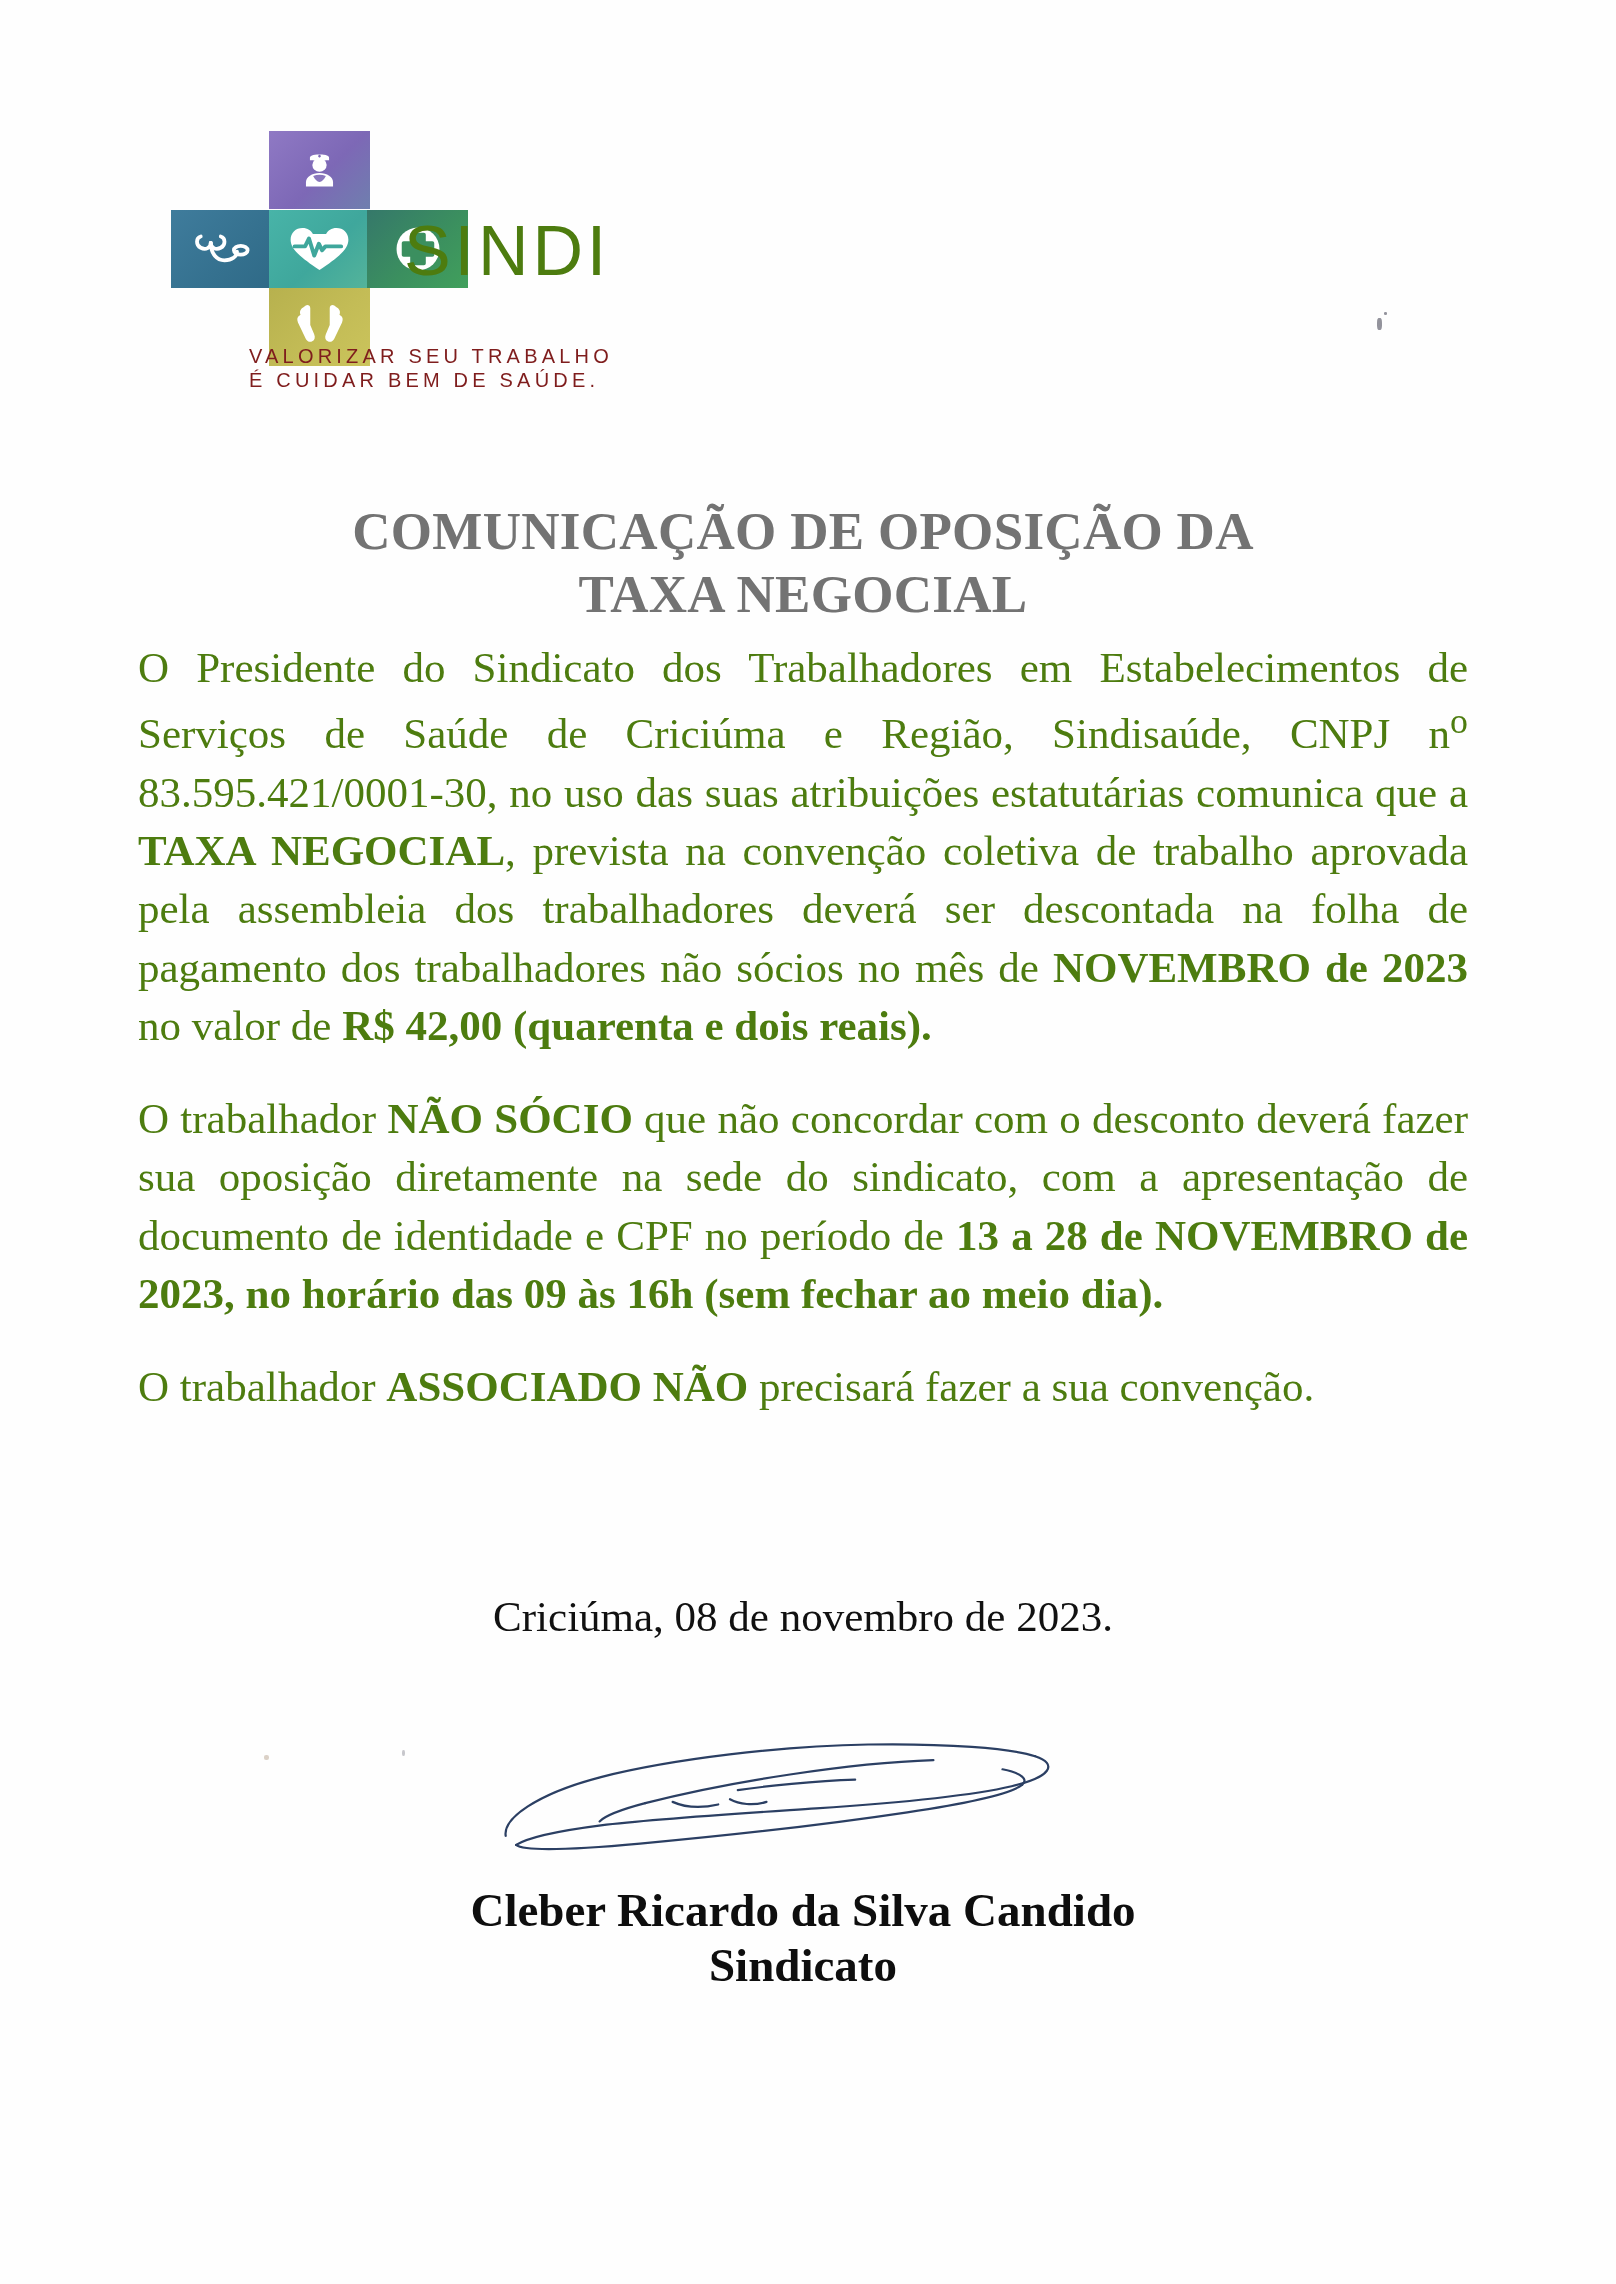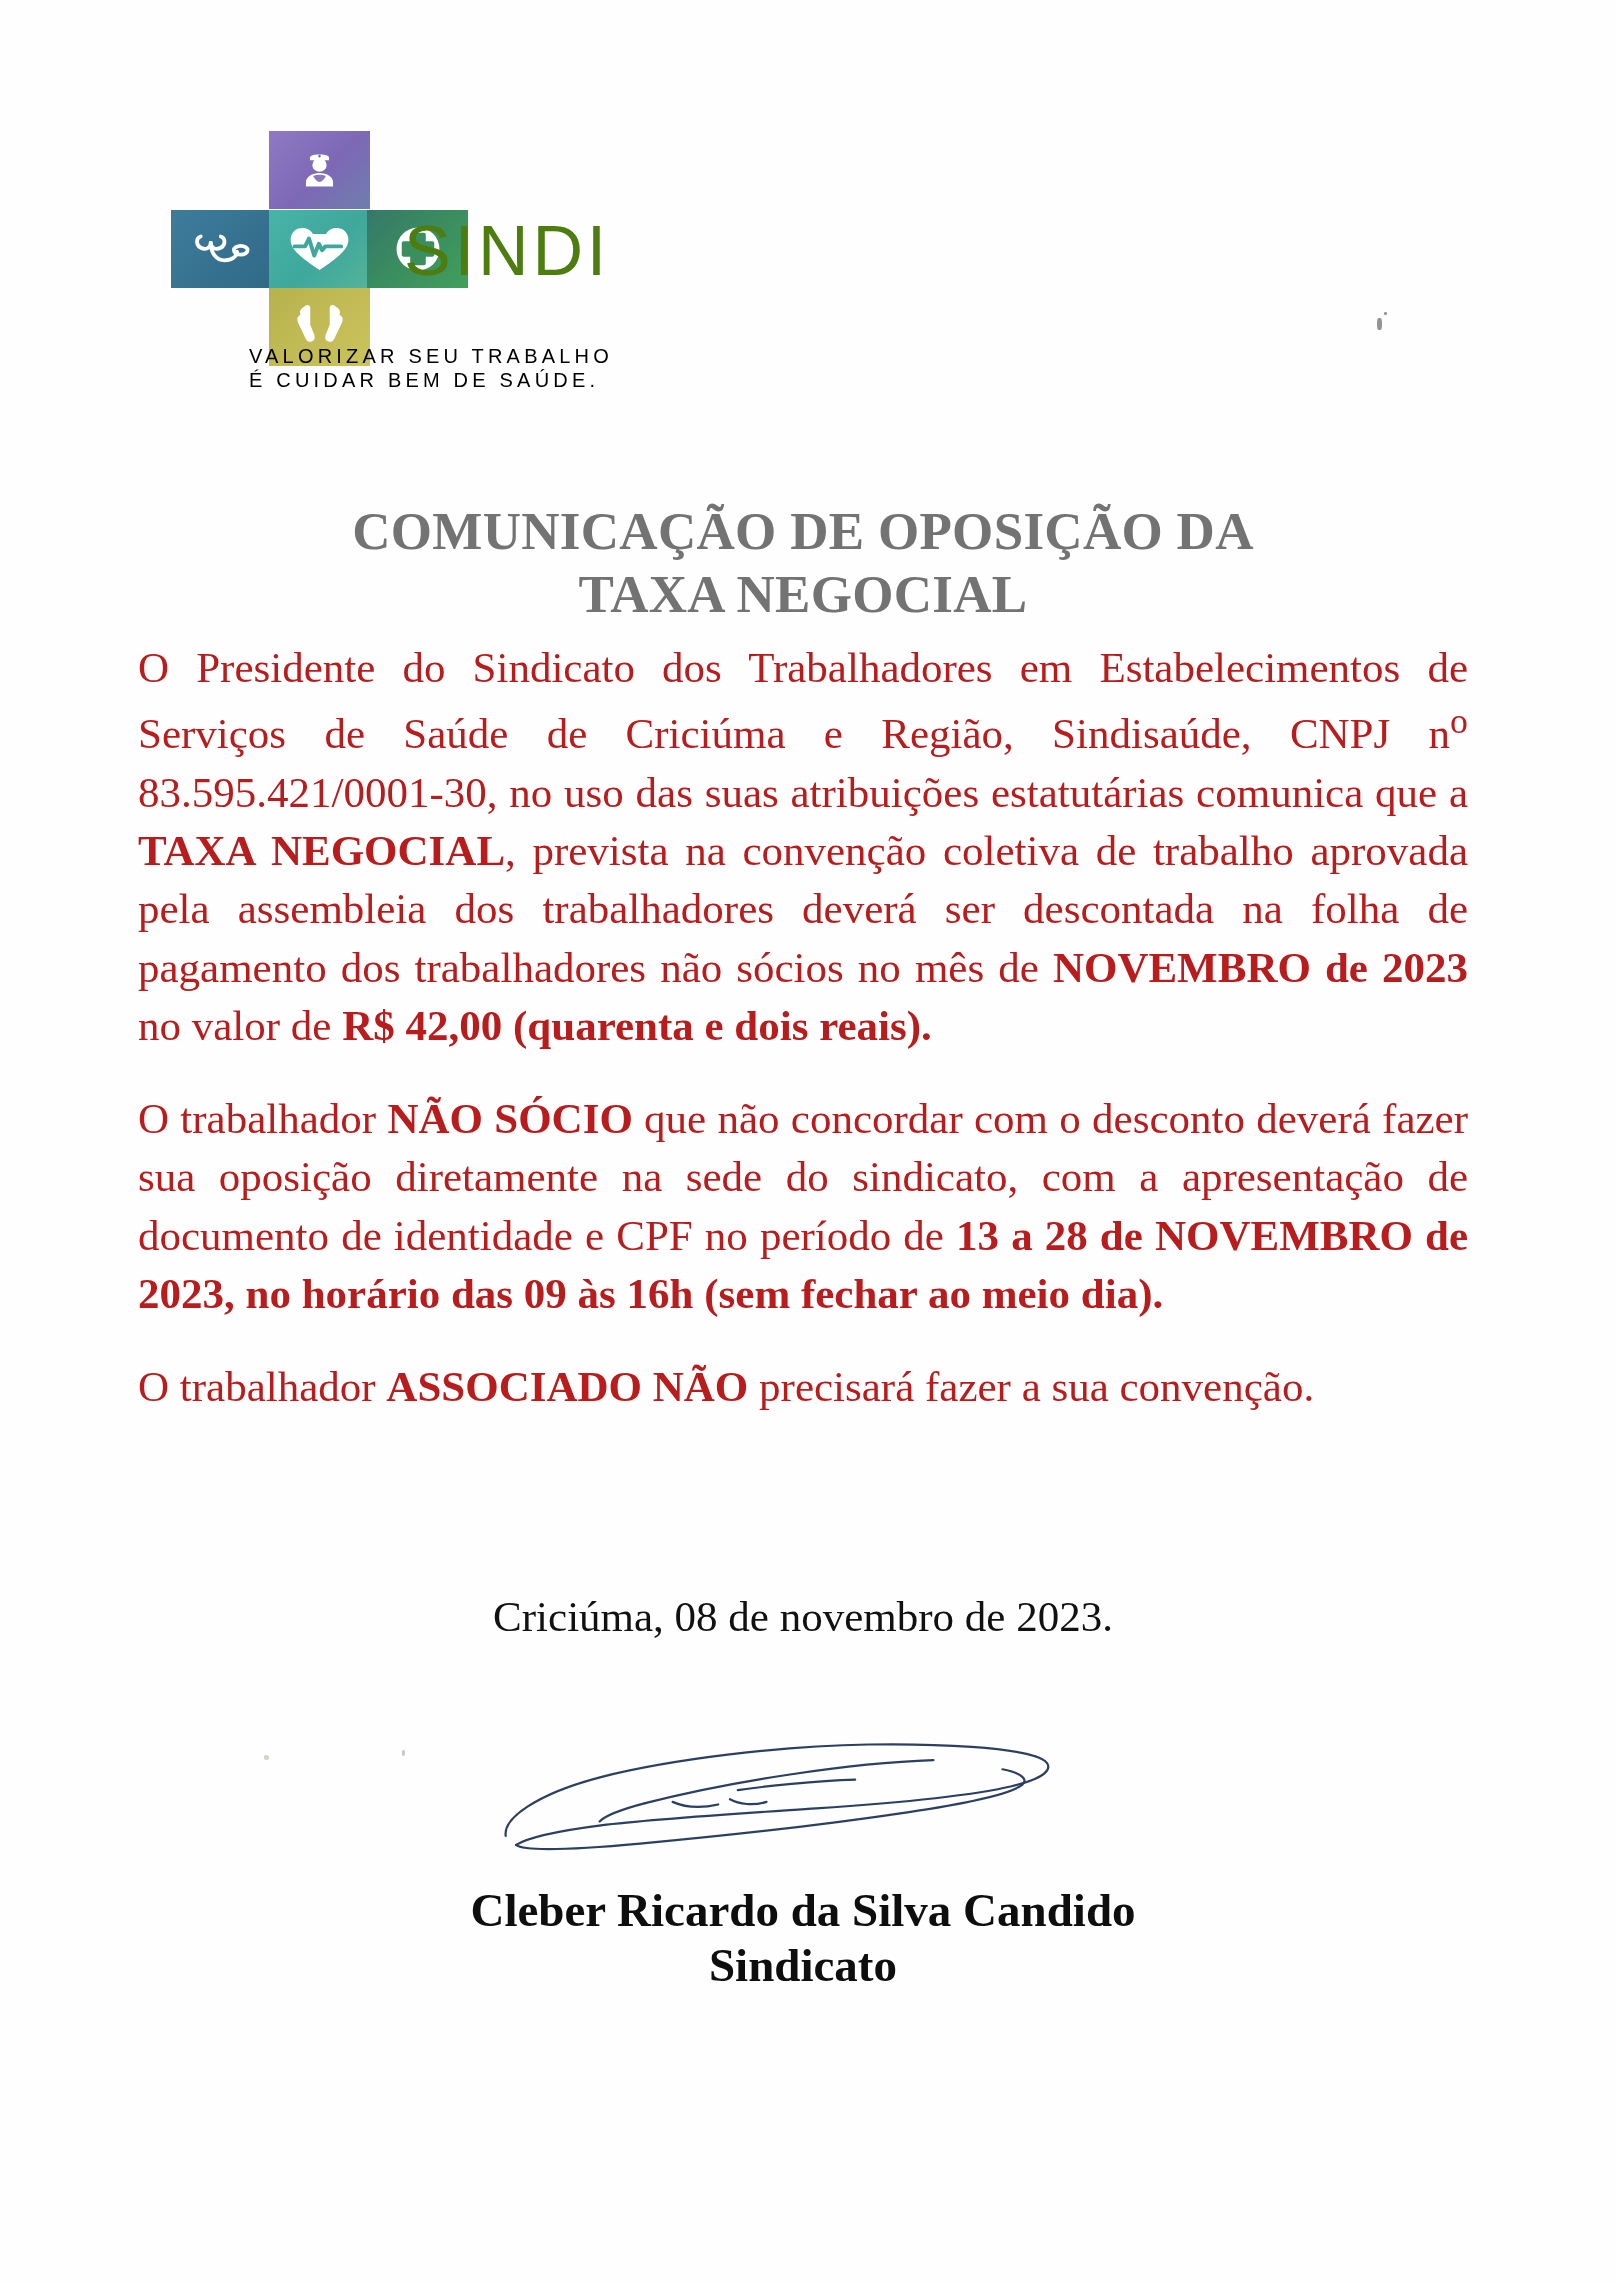--- a/index.html
+++ b/index.html
@@ -89,21 +89,21 @@
   .tagline {
     position: absolute;
     left: 83px;
     top: 227px;
     width: 495px;
     font-family: "Liberation Sans", "DejaVu Sans", sans-serif;
     font-weight: 400;
     font-size: 20px;
     letter-spacing: 4.2px;
     line-height: 1.22;
-    color: #000000;
+    color: #7f1d1d;
     white-space: nowrap;
   }
 
   
   .doc-title {
     position: absolute;
     left: 138px;
     top: 464px;
     width: 1330px;
     text-align: center;
@@ -120,21 +120,21 @@
     left: 138px;
     top: 639px;
     width: 1330px;
   }
   p.para {
     margin: 0 0 35px 0;
     font-size: 43px;
     line-height: 1.355;
     text-align: justify;
     text-justify: inter-word;
-    color: #b91c1c;
+    color: #4d7c0f;
   }
   p.para.last { margin-bottom: 0; }
   b { font-weight: 700; }
 
   .place-date {
     position: absolute;
     left: 138px;
     top: 1589px;
     width: 1330px;
     text-align: center;

